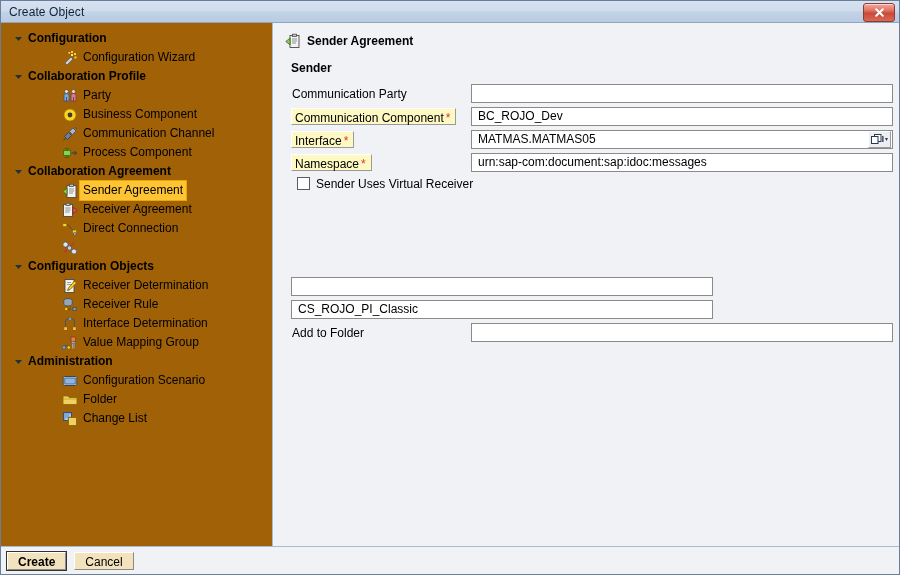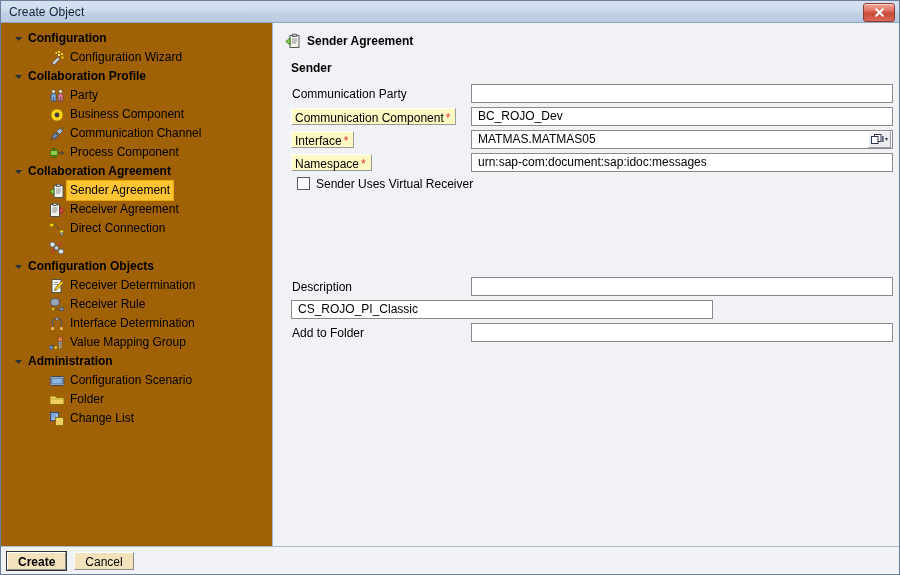--- a/index.html
+++ b/index.html
@@ -92,20 +92,21 @@
     cursor: default;
   }
   .tree-node.group {
     padding-left: 10px;
     font-weight: bold;
     font-size: 12px;
   }
   .tree-node.leaf {
     padding-left: 48px;
     font-size: 12px;
+    margin-left: 13px;
   }
   .twisty {
     width: 14px;
     flex: 0 0 14px;
     display: flex;
     align-items: center;
     justify-content: center;
   }
   .twisty svg { display:block; }
   .node-icon {
@@ -576,21 +577,20 @@
         </div>
 
         <div class="checkbox-row">
           <span class="cbox"></span>
           <span class="cbox-label">Sender Uses Virtual Receiver</span>
         </div>
 
         <div class="spacer-block"></div>
 
         <div class="form-row">
-          <span class="lbl-plain">Description</span>
           <div class="field">
             <span class="val"></span>
           </div>
         </div>
 
         <div class="form-row">
           <div class="field">
             <span class="val">CS_ROJO_PI_Classic</span>
           </div>
         </div>

